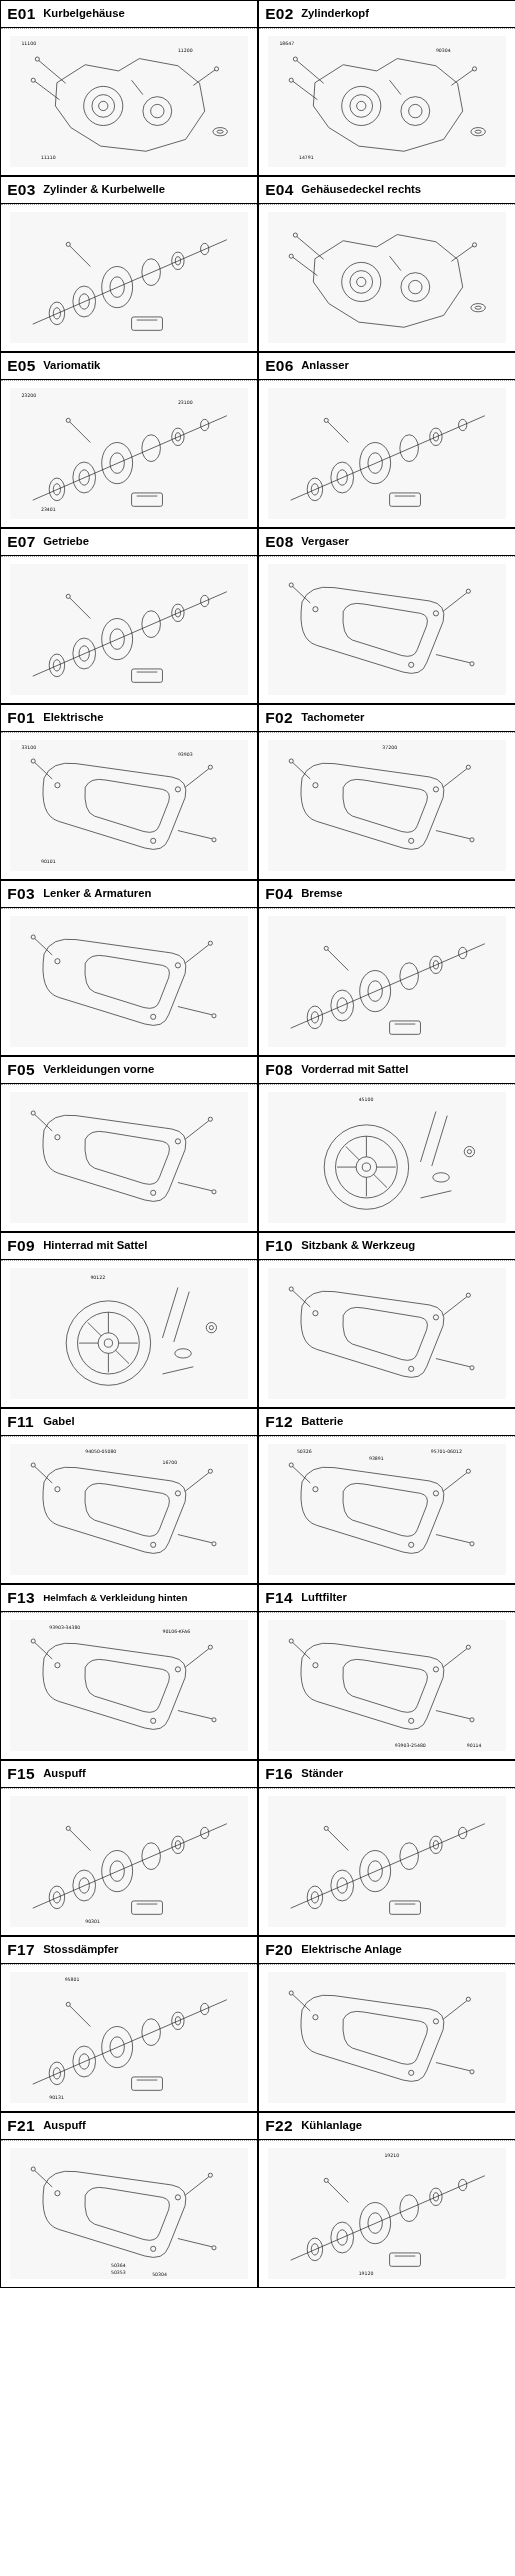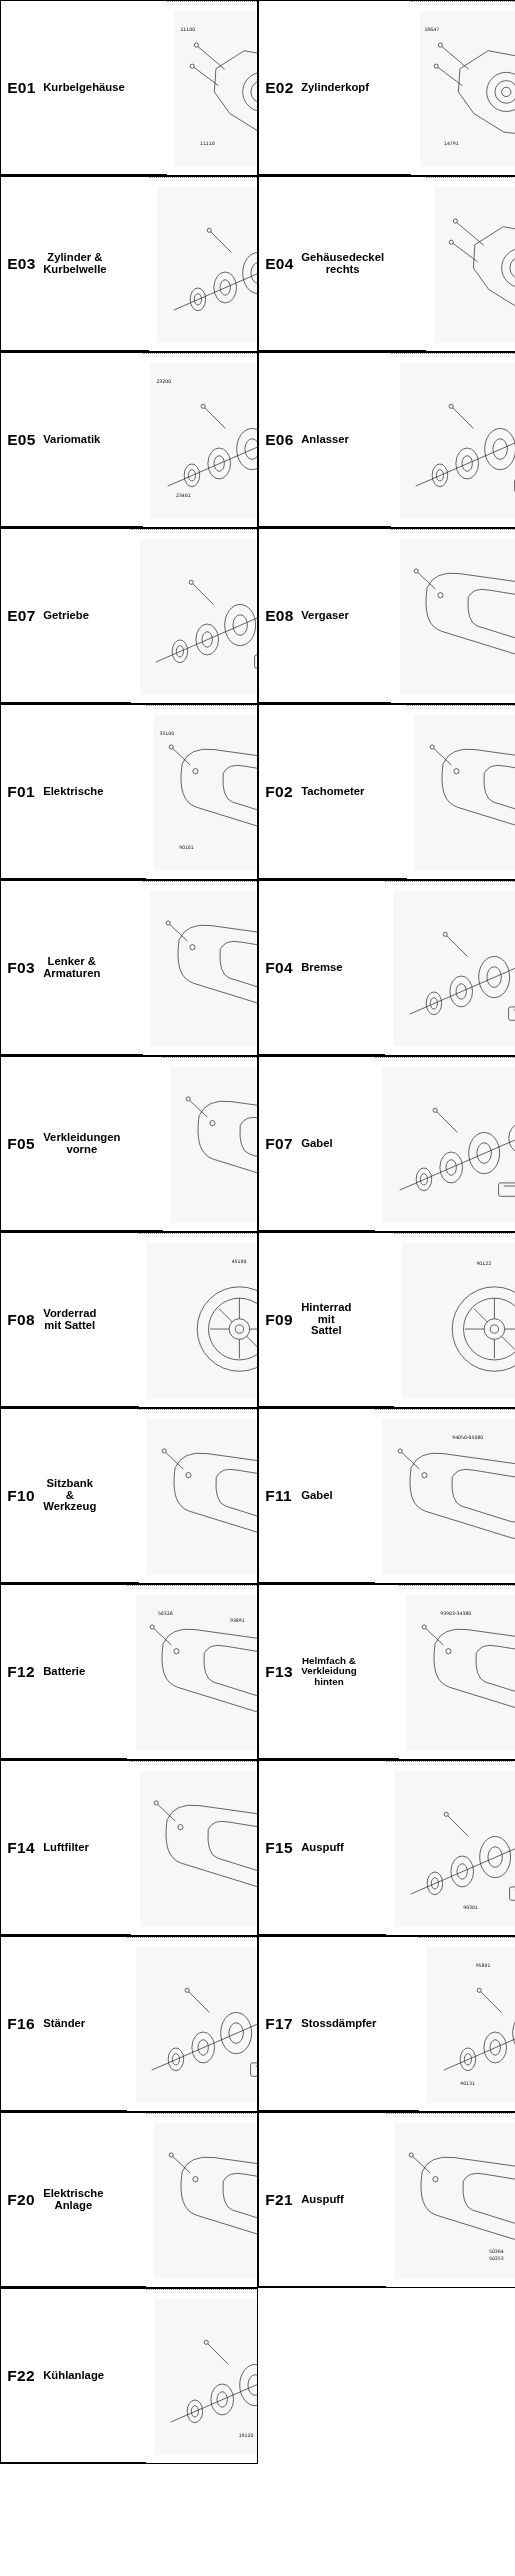--- a/index.html
+++ b/index.html
@@ -1,23 +1,23 @@
 <!DOCTYPE html>
 <html style="font-size:8.2px"><head>
 <meta charset="utf-8">
 <style>
   * { box-sizing: border-box; margin: 0; padding: 0; }
   html,body { background:#e8e8e8; }
   body { width:515px; font-family:"Liberation Sans", sans-serif; color:#000; }
   .page { width:515px; height:3161px; background:#fff; }
   .grid { display:grid; grid-template-columns:258px 258px; grid-template-rows:repeat(16,176px) 191px 160px; }
-  .cell { border:1px solid #000; background:#fff; display:flex; flex-direction:row; overflow:hidden; }
+  .cell { border:1px solid #000; background:#fff; display:flex; flex-direction:column; overflow:hidden; }
   .hd { flex:0 0 27px; display:flex; align-items:center; padding:0 6.2px; border-bottom:1px solid #000; background:#fff; }
   .code { font-size:15.5px; font-weight:bold; letter-spacing:0.3px; width:36px; flex:0 0 36px; }
-  .ttl { flex:1; text-align:center; font-size:11.3px; font-weight:bold; margin-right:36px; line-height:1.05; }
+  .ttl { flex:1; font-size:11.3px; font-weight:bold; margin-right:36px; line-height:1.05; }
   .ttl.two { font-size:9.8px; }
   .bd { flex:1; position:relative; display:flex; align-items:center; justify-content:center;
         border-top:0.5px dotted #999;
         background:linear-gradient(#f7f7f7,#f7f7f7) center/93% 90% no-repeat; }
   svg.dg { width:242px; height:96%; }
   text.co { font-family:"DejaVu Sans",sans-serif; font-size:9px; fill:#111; }
   .hidden-defs { position:absolute; width:0; height:0; }
 </style>
 </head>
 <body>
@@ -253,31 +253,20 @@
         </div>
         <div class="bd">
           <svg class="dg" viewBox="0 0 470 265">
             <use href="#m3"></use>
           </svg>
         </div>
       </div>
 
   <div class="cell">
         <div class="hd">
-          <span class="code">F07</span>
-          <span class="ttl">Gabel</span>
-        </div>
-        <div class="bd">
-          <svg class="dg" viewBox="0 0 470 265">
-            <use href="#m2"></use>
-          </svg>
-        </div>
-      </div>
-  <div class="cell">
-        <div class="hd">
           <span class="code">F08</span>
           <span class="ttl">Vorderrad mit Sattel</span>
         </div>
         <div class="bd">
           <svg class="dg" viewBox="0 0 470 265">
             <use href="#m4"></use>
             <text class="co" x="180" y="22">45100</text>
           </svg>
         </div>
       </div>

